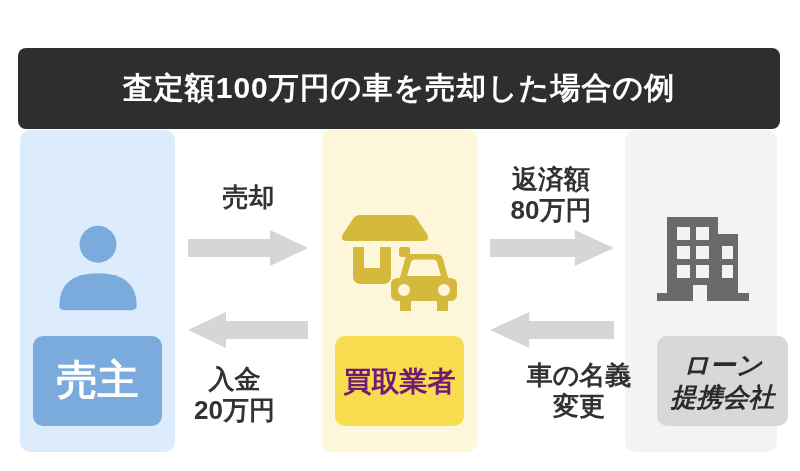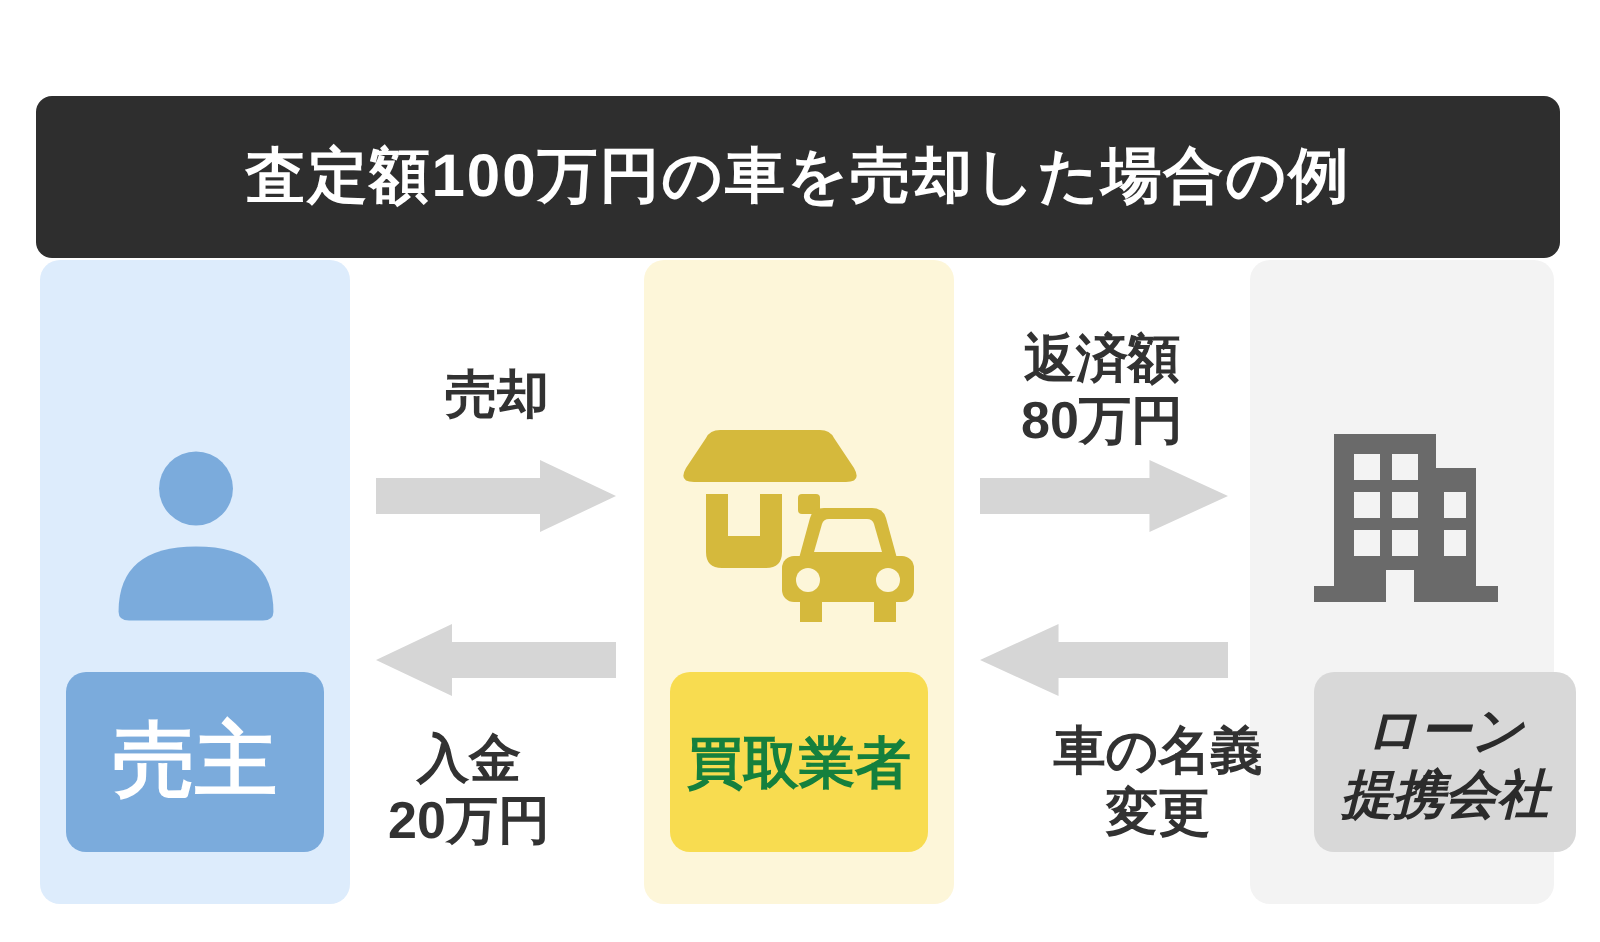--- a/index.html
+++ b/index.html
@@ -21,21 +21,21 @@
   .icon{position:absolute;display:block;}
   .icon.person{left:54px;top:224px;width:88px;height:88px;}
   .icon.store{left:337px;top:215px;width:122px;height:98px;}
   .icon.building{left:653px;top:215px;width:100px;height:90px;}
 
   
   .tag{position:absolute;top:336px;height:90px;border-radius:10px;
     display:flex;flex-direction:column;align-items:center;justify-content:center;
     font-weight:800;text-align:center;line-height:1.25;}
   .tag.seller-tag{left:33px;width:129px;background:#7babdc;color:#ffffff;font-size:41px;}
-  .tag.dealer-tag{left:335px;width:129px;background:#f8dc50;color:#15803d;font-size:28px;}
+  .tag.dealer-tag{left:335px;width:129px;background:#f8dc50;color:#701a75;font-size:28px;}
   .tag.loan-tag{left:657px;width:131px;background:#d8d8d8;color:#2b2b2b;font-size:26px;font-style:italic;}
   .tag span{display:block;}
 
   
   .arrow{position:absolute;}
   .arrow.sell{left:188px;top:230px;width:120px;height:36px;}
   .arrow.repayment{left:490px;top:230px;width:124px;height:36px;}
   .arrow.deposit{left:188px;top:312px;width:120px;height:36px;}
   .arrow.name-change{left:490px;top:312px;width:124px;height:36px;}
 

